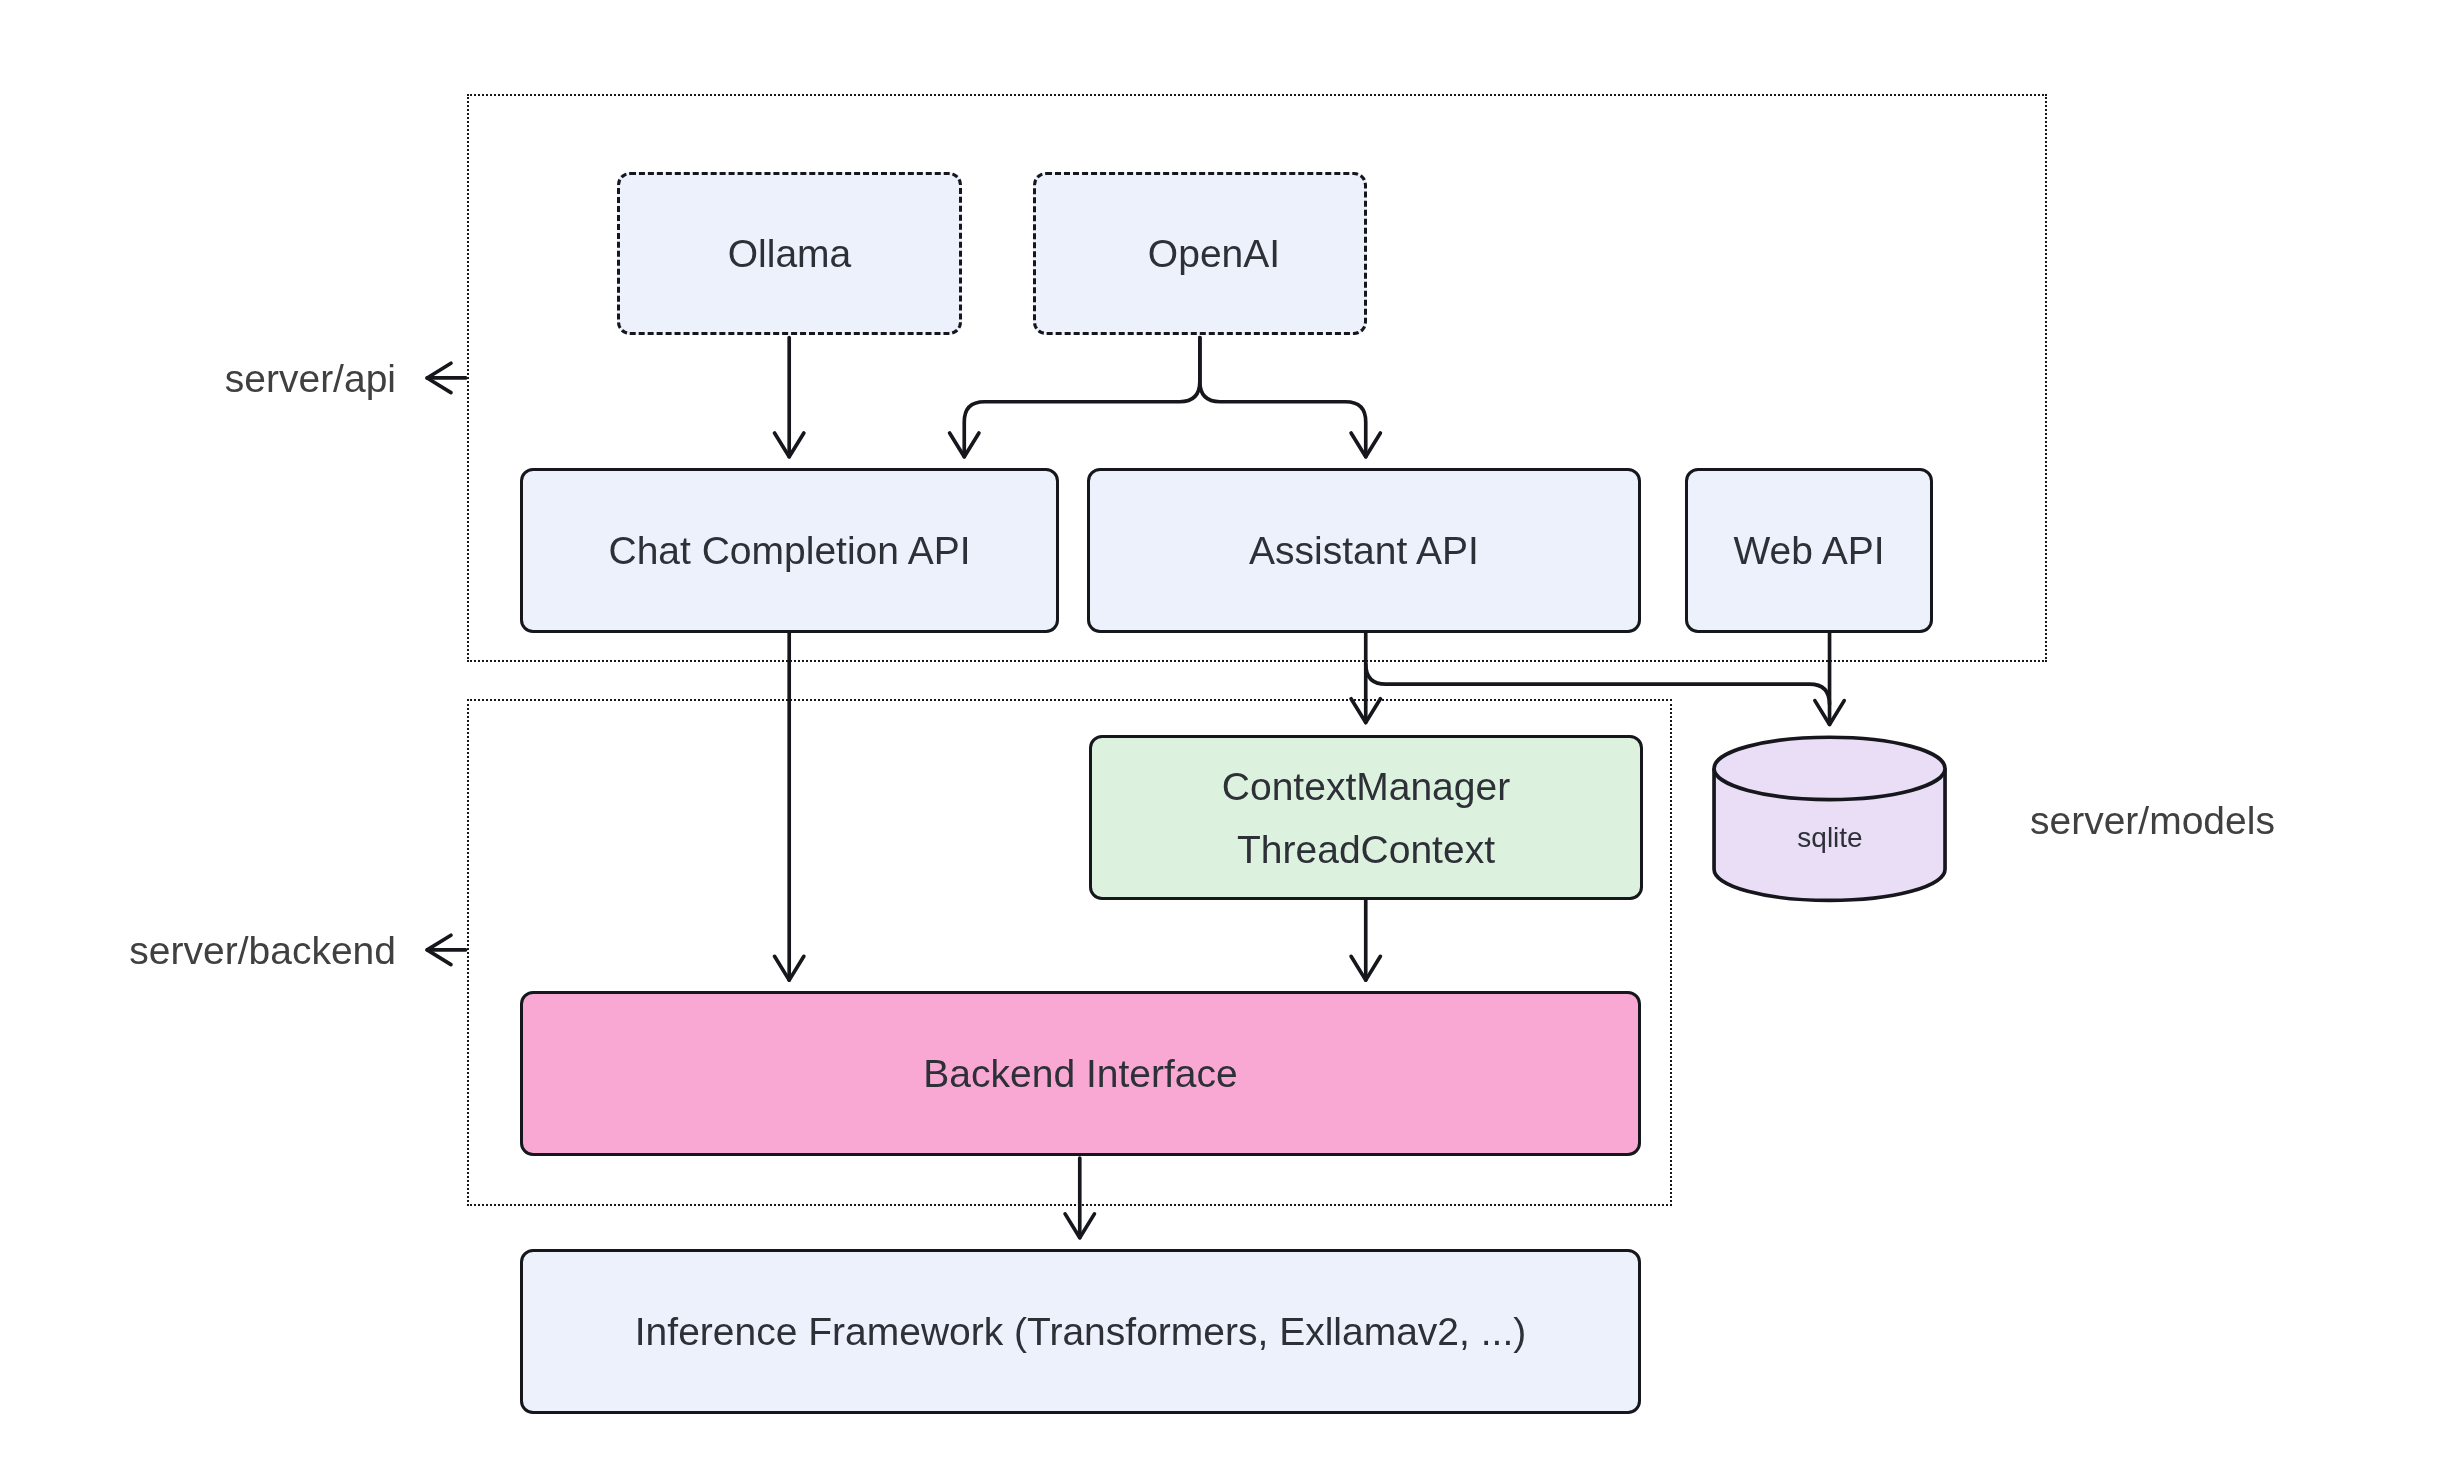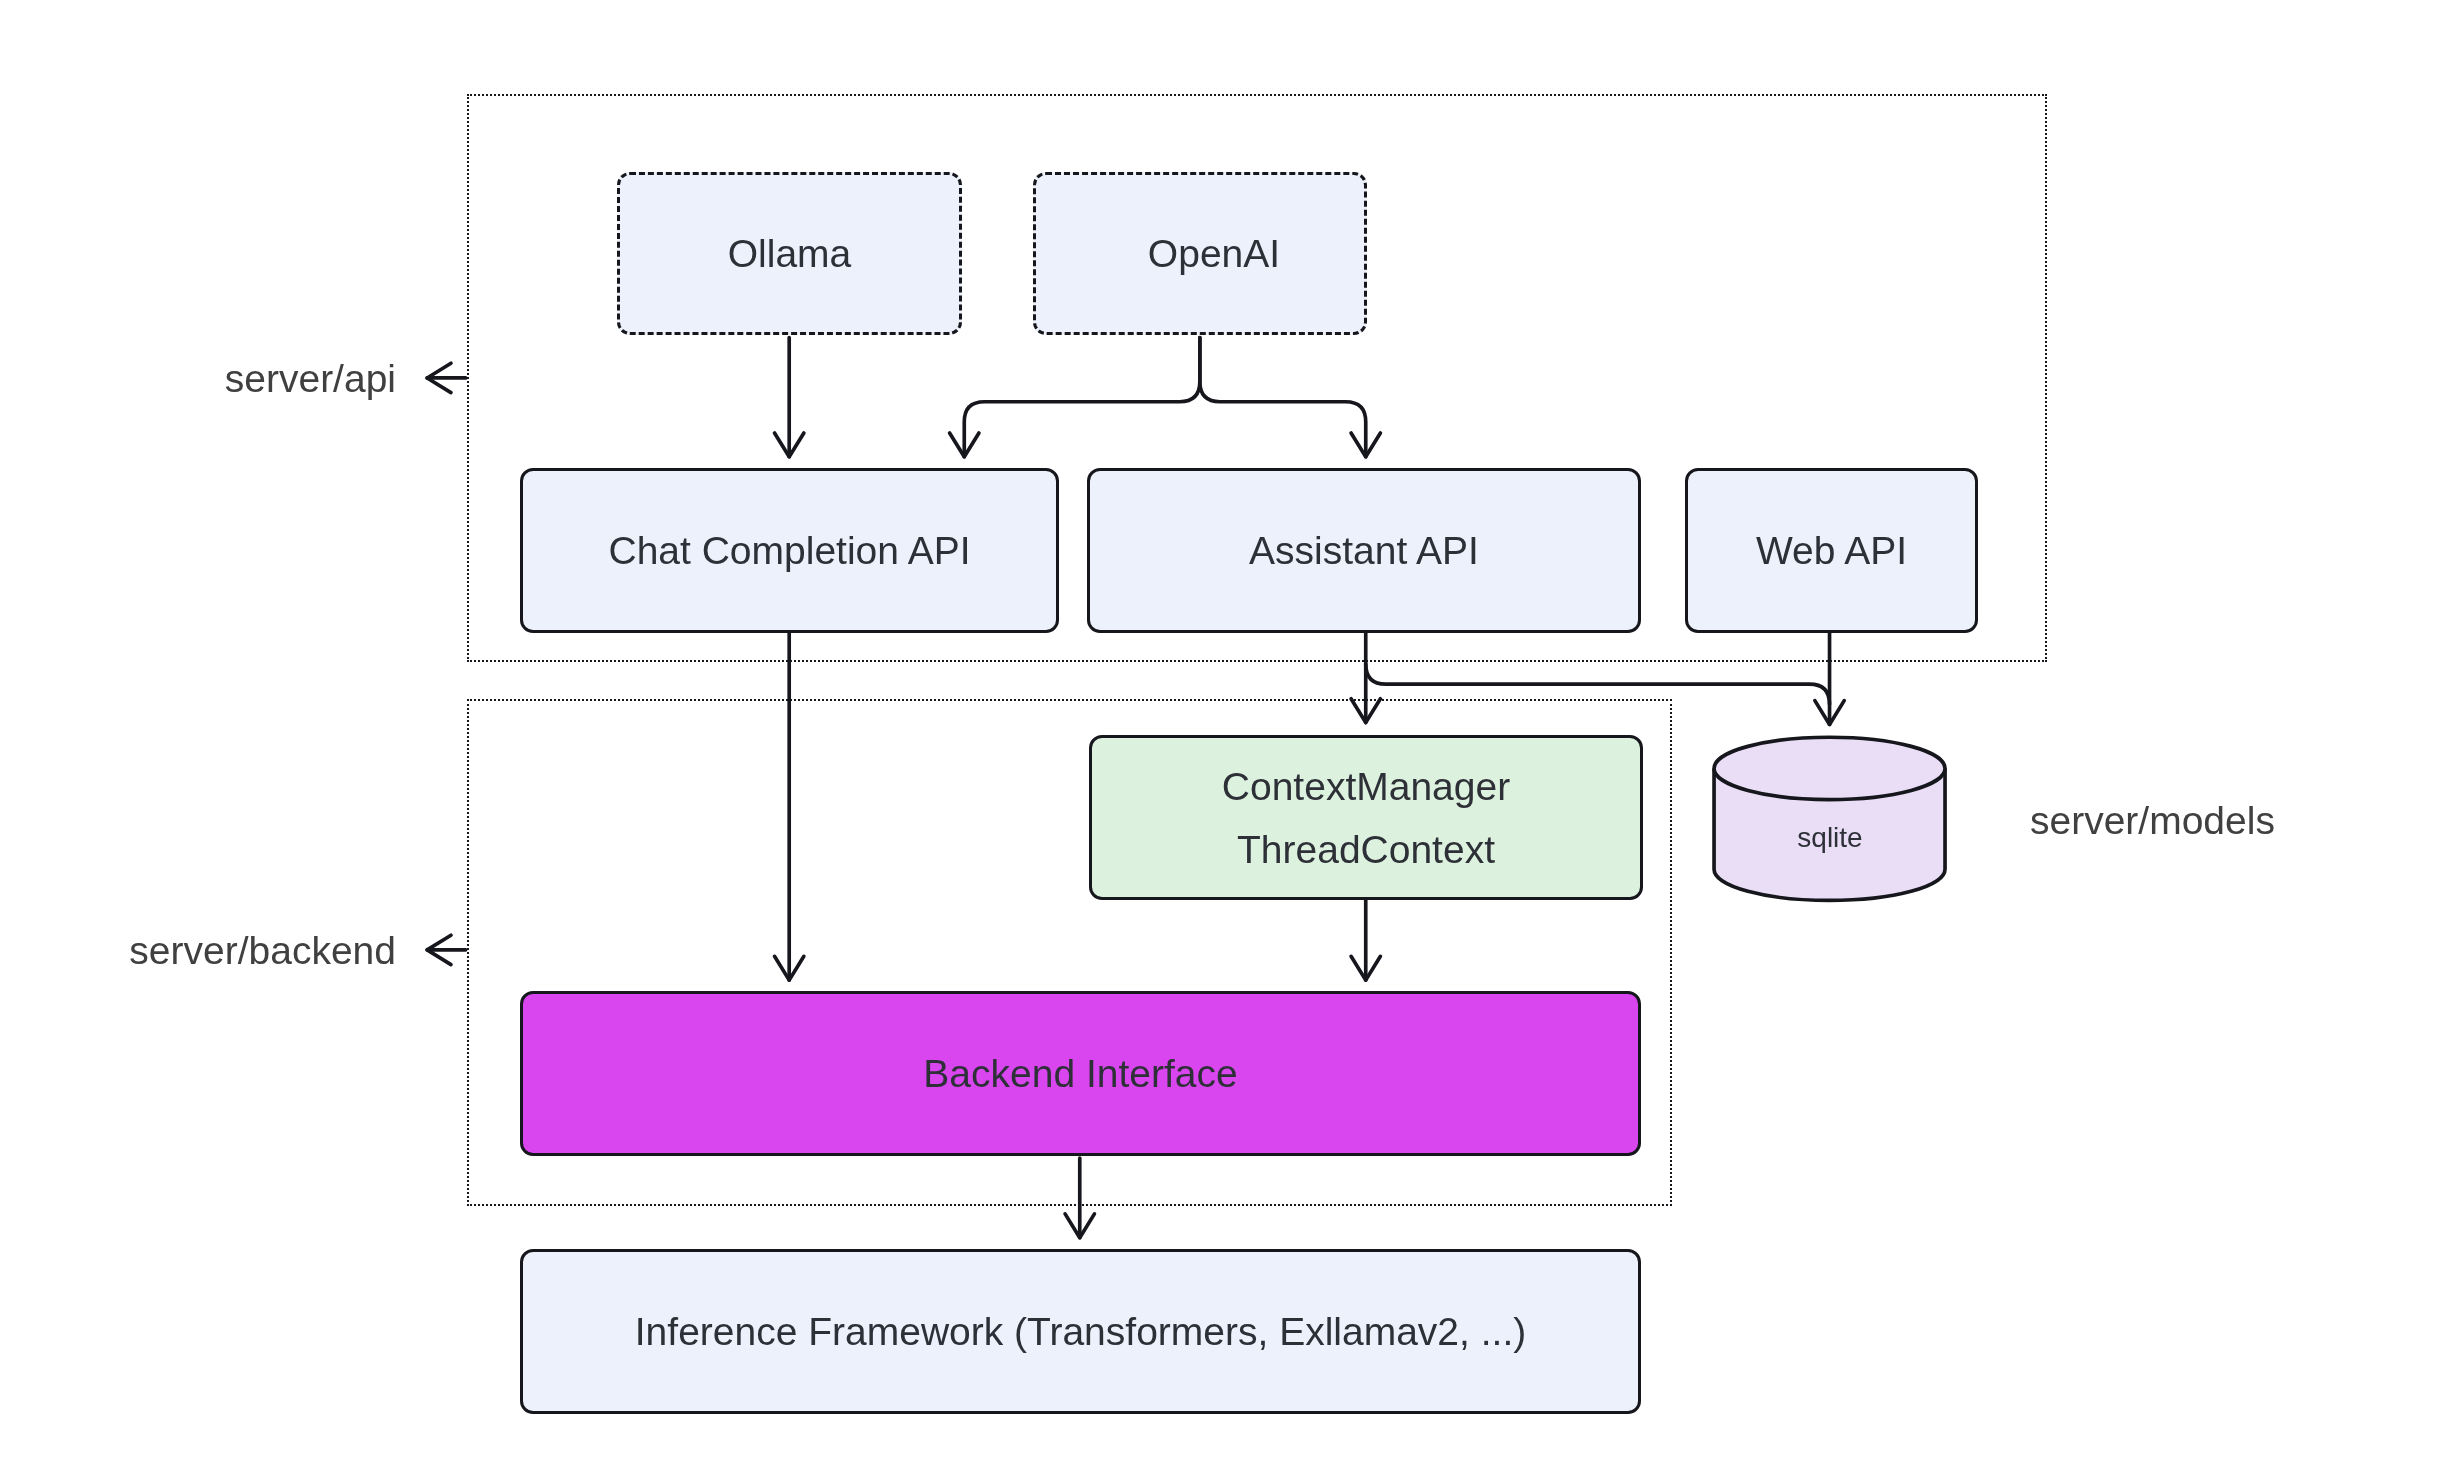--- a/index.html
+++ b/index.html
@@ -37,21 +37,21 @@
     border-radius: 13px;
     font-size: 39px;
     color: #2e3038;
     text-align: center;
     line-height: 1.0;
     box-sizing: border-box;
   }
   .node-line + .node-line { margin-top: 24px; }
   .fill-blue   { background: #edf1fb; }
   .fill-green  { background: #ddf2de; }
-  .fill-yellow { background: #d946ef; }
+  .fill-yellow { background: #f9a8d4; }
   .dashed { border-style: dashed; }
   .free-label {
     position: absolute;
     font-size: 39px;
     color: #404040;
     white-space: nowrap;
   }
   .right-align { text-align: right; }
   .cyl-label {
     position: absolute;
@@ -113,21 +113,21 @@
   <div class="node fill-blue dashed" style="left:1033px; top:172px; width:334px; height:163px;padding-left:28px;">
     <span class="node-line">OpenAI</span>
   </div>
 
   <div class="node fill-blue" style="left:520px; top:468px; width:539px; height:165px;">
     <span class="node-line">Chat Completion API</span>
   </div>
   <div class="node fill-blue" style="left:1087px; top:468px; width:554px; height:165px;">
     <span class="node-line">Assistant API</span>
   </div>
-  <div class="node fill-blue" style="left:1685px; top:468px; width:293px; height:165px;">
+  <div class="node fill-blue" style="left:1685px; top:468px; width:248px; height:165px;">
     <span class="node-line">Web API</span>
   </div>
 
   <div class="node fill-green" style="left:1089px; top:735px; width:554px; height:165px;">
     <span class="node-line">ContextManager</span>
     <span class="node-line">ThreadContext</span>
   </div>
   <div class="node fill-yellow" style="left:520px; top:991px; width:1121px; height:165px;">
     <span class="node-line">Backend Interface</span>
   </div>

